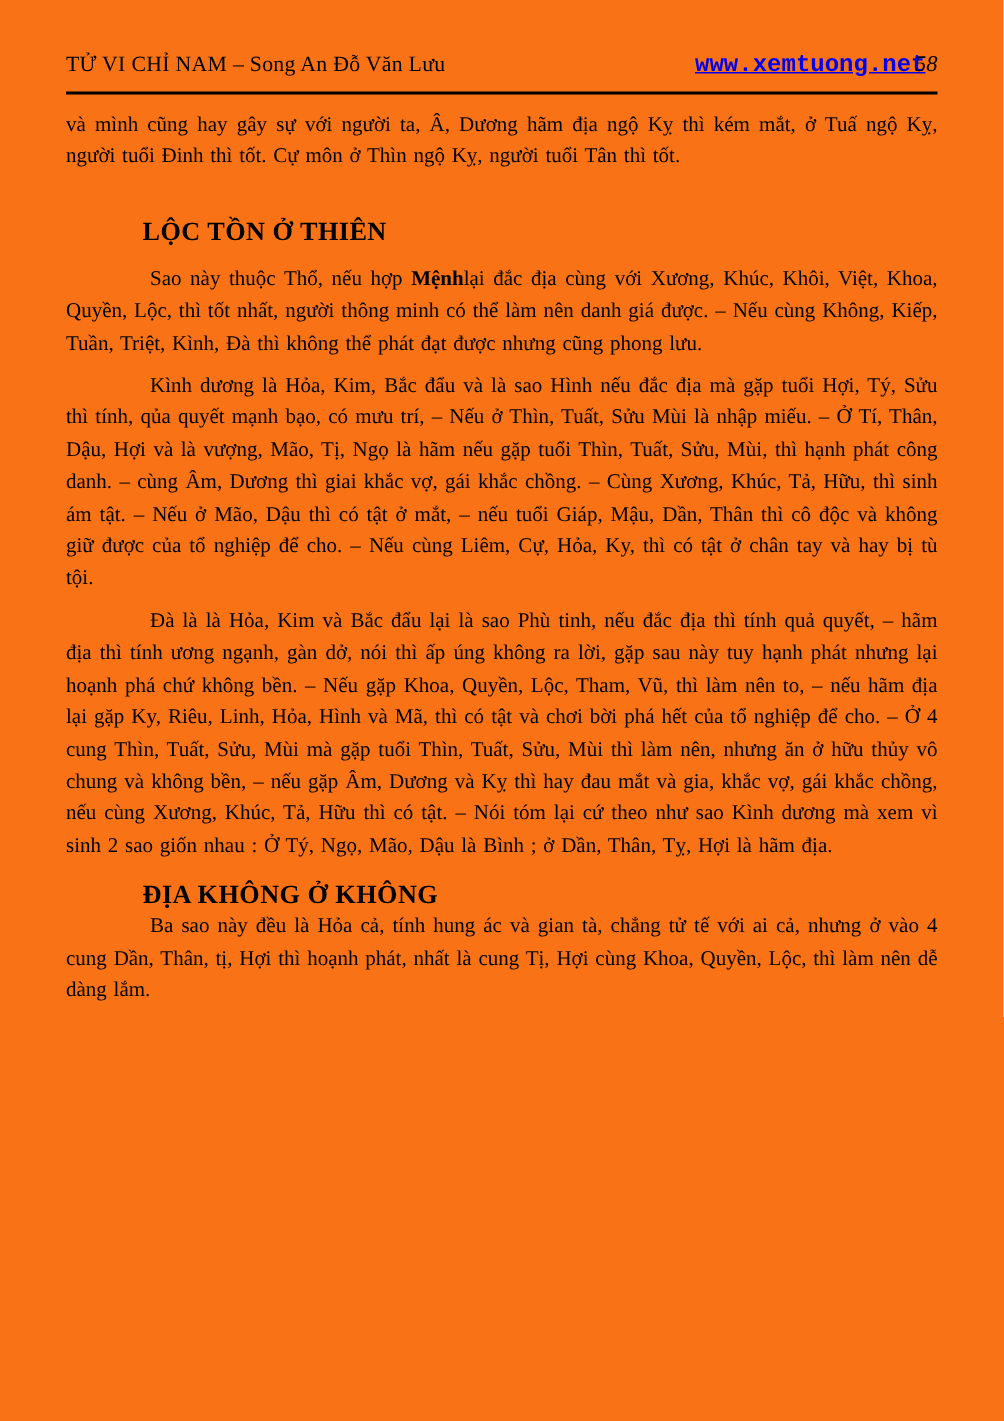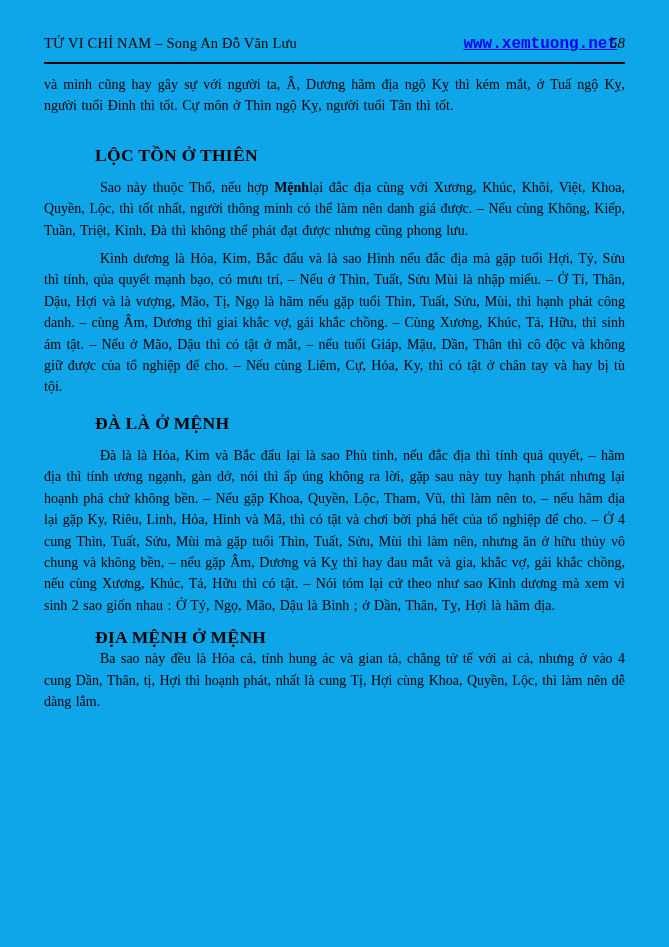--- a/index.html
+++ b/index.html
@@ -1,20 +1,20 @@
 <!DOCTYPE html>
 <html><head>
 <meta charset="utf-8">
 <style>
   html, body { margin: 0; padding: 0; background: #ffffff; }
   .page {
     position: relative;
     width: 669px;
     height: 947px;
-    background: #0ea5e9;
+    background: #f97316;
     color: #000000;
     font-family: "Liberation Serif", serif;
     box-sizing: border-box;
     padding: 34px 44px 0 44px;
     overflow: hidden;
   }
   .hdr {
     display: flex;
     justify-content: space-between;
     align-items: baseline;
@@ -82,22 +82,21 @@
   <section class="s1">
     <h2>LỘC TỒN Ở THIÊN</h2>
     <p class="body"><span>Sao này thuộc Thổ, nếu hợp </span><span class="bold">Mệnh</span><span>lại đắc địa cùng với Xương, Khúc, Khôi, Việt, Khoa, Quyền, Lộc, thì tốt nhất, người thông minh có thể làm nên danh giá được. – Nếu cùng Không, Kiếp, Tuần, Triệt, Kình, Đà thì không thể phát đạt được nhưng cũng phong lưu.</span></p>
   </section>
 
   <section class="s2">
     <p class="body"><span>Kình dương là Hỏa, Kim, Bắc đẩu và là sao Hình nếu đắc địa mà gặp tuổi Hợi, Tý, Sửu thì tính, qủa quyết mạnh bạo, có mưu trí, – Nếu ở Thìn, Tuất, Sửu Mùi là nhập miếu. – Ở Tí, Thân, Dậu, Hợi và là vượng, Mão, Tị, Ngọ là hãm nếu gặp tuổi Thìn, Tuất, Sửu, Mùi, thì hạnh phát công danh. – cùng Âm, Dương thì giai khắc vợ, gái khắc chồng. – Cùng Xương, Khúc, Tả, Hữu, thì sinh ám tật. – Nếu ở Mão, Dậu thì có tật ở mắt, – nếu tuổi Giáp, Mậu, Dần, Thân thì cô độc và không giữ được của tổ nghiệp để cho. – Nếu cùng Liêm, Cự, Hỏa, Ky, thì có tật ở chân tay và hay bị tù tội.</span></p>
   </section>
 
   <section class="s3">
-    <h2>ĐÀ LÀ Ở MỆNH</h2>
     <p class="body"><span>Đà là là Hỏa, Kim và Bắc đẩu lại là sao Phù tinh, nếu đắc địa thì tính quả quyết, – hãm địa thì tính ương ngạnh, gàn dở, nói thì ấp úng không ra lời, gặp sau này tuy hạnh phát nhưng lại hoạnh phá chứ không bền. – Nếu gặp Khoa, Quyền, Lộc, Tham, Vũ, thì làm nên to, – nếu hãm địa lại gặp Ky, Riêu, Linh, Hỏa, Hình và Mã, thì có tật và chơi bời phá hết của tổ nghiệp để cho. – Ở 4 cung Thìn, Tuất, Sửu, Mùi mà gặp tuổi Thìn, Tuất, Sửu, Mùi thì làm nên, nhưng ăn ở hữu thủy vô chung và không bền, – nếu gặp Âm, Dương và Kỵ thì hay đau mắt và gia, khắc vợ, gái khắc chồng, nếu cùng Xương, Khúc, Tả, Hữu thì có tật. – Nói tóm lại cứ theo như sao Kình dương mà xem vì sinh 2 sao giốn nhau : Ở Tý, Ngọ, Mão, Dậu là Bình ; ở Dần, Thân, Tỵ, Hợi là hãm địa.</span></p>
   </section>
 
   <section class="s4">
-    <h2>ĐỊA MỆNH Ở MỆNH</h2>
+    <h2>ĐỊA KHÔNG Ở KHÔNG</h2>
     <p class="body"><span>Ba sao này đều là Hỏa cả, tính hung ác và gian tà, chẳng tử tế với ai cả, nhưng ở vào 4 cung Dần, Thân, tị, Hợi thì hoạnh phát, nhất là cung Tị, Hợi cùng Khoa, Quyền, Lộc, thì làm nên dễ dàng lắm.</span></p>
   </section>
 
 </div>
 
 </body></html>

